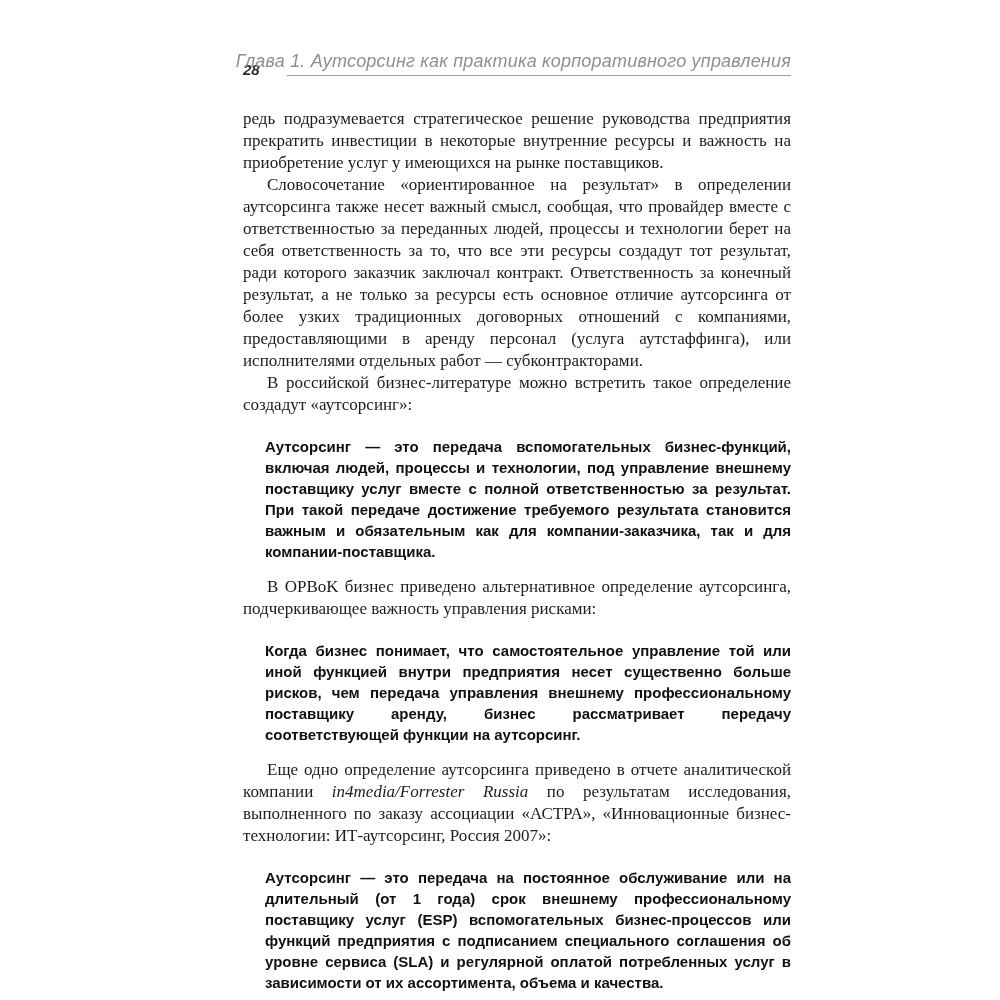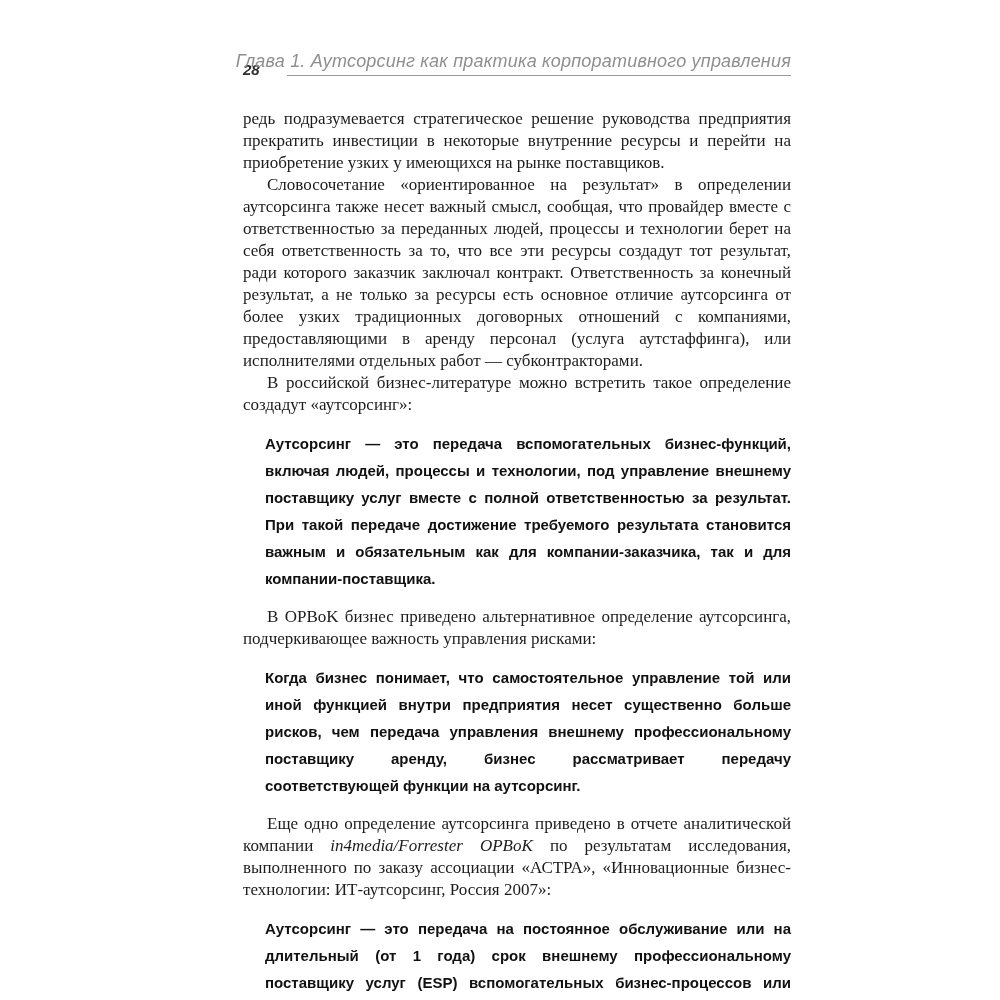--- a/index.html
+++ b/index.html
@@ -62,54 +62,54 @@
     text-align: justify;
   }
   p.para {
     margin: 0;
     text-indent: 24px;
   }
   p.para.no-indent {
     text-indent: 0;
   }
   .quote {
-    margin: 14px 0 14px 22px;
+    margin: 20px 0 14px 22px;
     font-family: "Liberation Sans", sans-serif;
     font-weight: 700;
     font-size: 15px;
-    line-height: 27px;
+    line-height: 21px;
     color: #111111;
     text-align: justify;
   }
   em.src {
     font-style: italic;
   }
 </style>
 </head>
 <body>
 
 <div class="page">
   <div class="content">
 
     <div class="running-head">
       <span class="page-num">28</span>
       <span class="head-title">Глава 1. Аутсорсинг как практика корпоративного управления</span>
       <div class="head-rule"></div>
     </div>
 
     <div class="body-text">
-      <p class="para no-indent">редь подразумевается стратегическое решение руководства предприятия прекратить инвестиции в некоторые внутренние ресурсы и перейти на приобретение узких у имеющихся на рынке поставщиков.</p>
+      <p class="para no-indent">редь подразумевается стратегическое решение руководства предприятия прекратить инвестиции в некоторые внутренние ресурсы и важность на приобретение услуг у имеющихся на рынке поставщиков.</p>
       <p class="para">Словосочетание «ориентированное на результат» в определении аутсорсинга также несет важный смысл, сообщая, что провайдер вместе с ответственностью за переданных людей, процессы и технологии берет на себя ответственность за то, что все эти ресурсы создадут тот результат, ради которого заказчик заключал контракт. Ответственность за конечный результат, а не только за ресурсы есть основное отличие аутсорсинга от более узких традиционных договорных отношений с компаниями, предоставляющими в аренду персонал (услуга аутстаффинга), или исполнителями отдельных работ — субконтракторами.</p>
       <p class="para">В российской бизнес-литературе можно встретить такое определение создадут «аутсорсинг»:</p>
 
       <div class="quote">Аутсорсинг — это передача вспомогательных бизнес-функций, включая людей, процессы и технологии, под управление внешнему поставщику услуг вместе с полной ответственностью за результат. При такой передаче достижение требуемого результата становится важным и обязательным как для компании-заказчика, так и для компании-поставщика.</div>
 
       <p class="para">В OPBoK бизнес приведено альтернативное определение аутсорсинга, подчеркивающее важность управления рисками:</p>
 
       <div class="quote">Когда бизнес понимает, что самостоятельное управление той или иной функцией внутри предприятия несет существенно больше рисков, чем передача управления внешнему профессиональному поставщику аренду, бизнес рассматривает передачу соответствующей функции на аутсорсинг.</div>
 
-      <p class="para"><span>Еще одно определение аутсорсинга приведено в отчете аналитической компании </span><em class="src">in4media/Forrester OPBoK</em><span> по результатам исследования, выполненного по заказу ассоциации «АСТРА», «Инновационные бизнес-технологии: ИТ-аутсорсинг, Россия 2007»:</span></p>
+      <p class="para"><span>Еще одно определение аутсорсинга приведено в отчете аналитической компании </span><em class="src">in4media/Forrester Russia</em><span> по результатам исследования, выполненного по заказу ассоциации «АСТРА», «Инновационные бизнес-технологии: ИТ-аутсорсинг, Россия 2007»:</span></p>
 
       <div class="quote">Аутсорсинг — это передача на постоянное обслуживание или на длительный (от 1 года) срок внешнему профессиональному поставщику услуг (ESP) вспомогательных бизнес-процессов или функций предприятия с подписанием специального соглашения об уровне сервиса (SLA) и регулярной оплатой потребленных услуг в зависимости от их ассортимента, объема и качества.</div>
     </div>
 
   </div>
 </div>
 
 </body></html>

